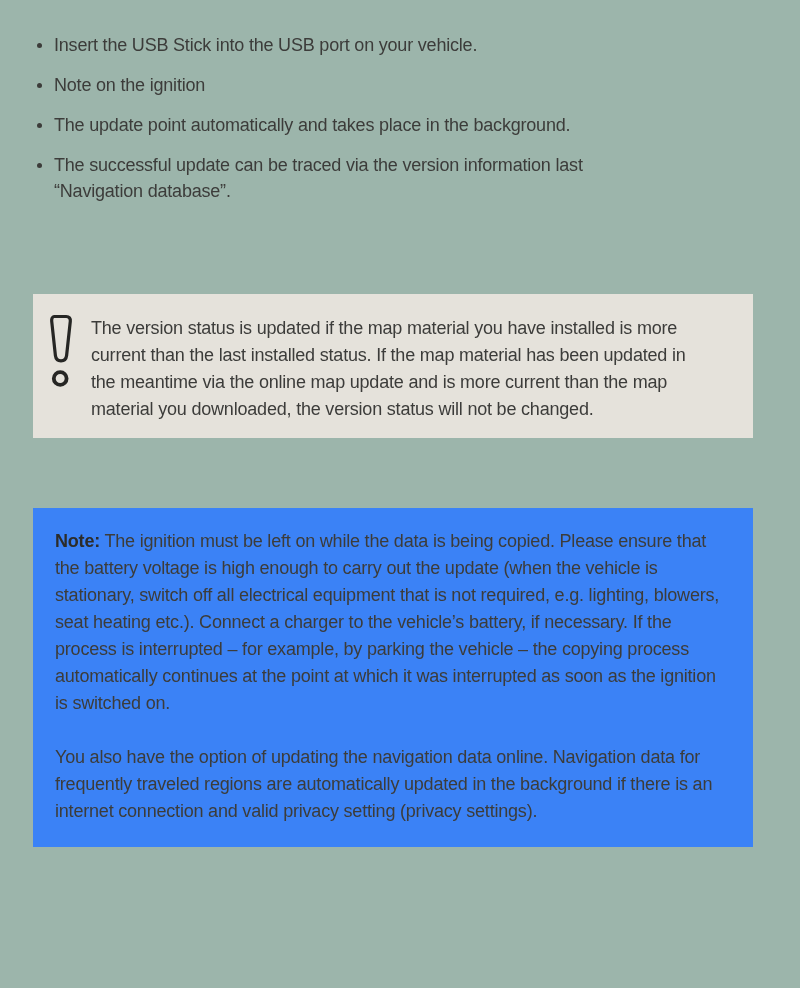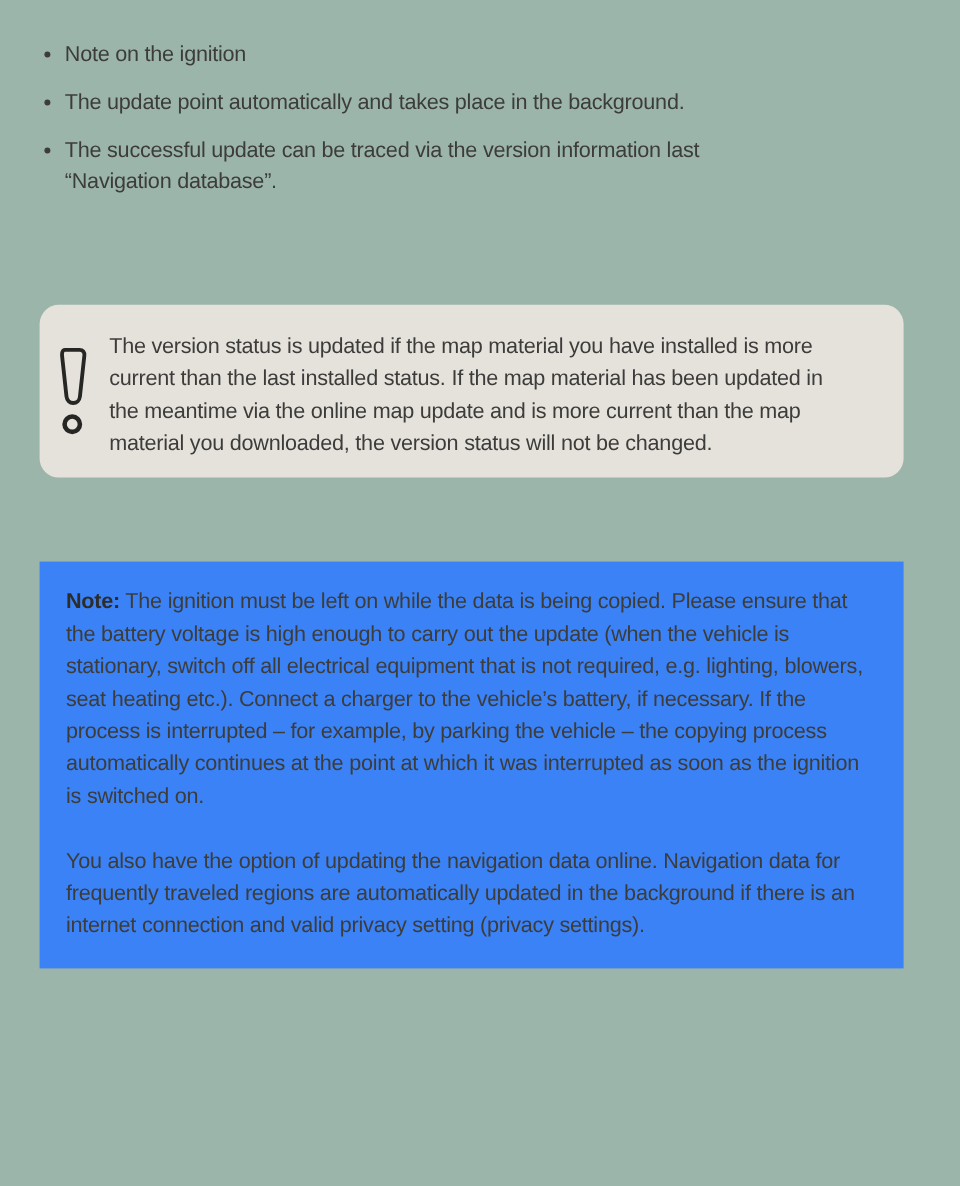--- a/index.html
+++ b/index.html
@@ -52,22 +52,21 @@
     background: #3c3c3a;
     margin-top: 11px;
   }
   .info-box {
     margin-top: 90px;
     width: 720px;
     box-sizing: border-box;
     background: #e5e2db;
     padding: 15px 26px 15px 15px;
     display: flex;
-    align-items: center;
-    border-radius: 16px;
+    align-items: flex-start;
   }
   .info-icon-wrap {
     flex: none;
     width: 26px;
     margin: 4px 17px 0 0;
   }
   .info-text {
     font-size: 18px;
     line-height: 27px;
     letter-spacing: -0.2px;
@@ -98,20 +97,24 @@
 </style>
 </head>
 <body>
 
 <div class="page">
 
 
   <ul class="bullet-list">
     <li class="bullet-item">
       <span class="bullet-dot"></span>
+      <span>Insert the USB Stick into the USB port on your vehicle.</span>
+    </li>
+    <li class="bullet-item">
+      <span class="bullet-dot"></span>
       <span>Note on the ignition</span>
     </li>
     <li class="bullet-item">
       <span class="bullet-dot"></span>
       <span>The update point automatically and takes place in the background.</span>
     </li>
     <li class="bullet-item">
       <span class="bullet-dot"></span>
       <span>The successful update can be traced via the version information last “Navigation database”.</span>
     </li>

